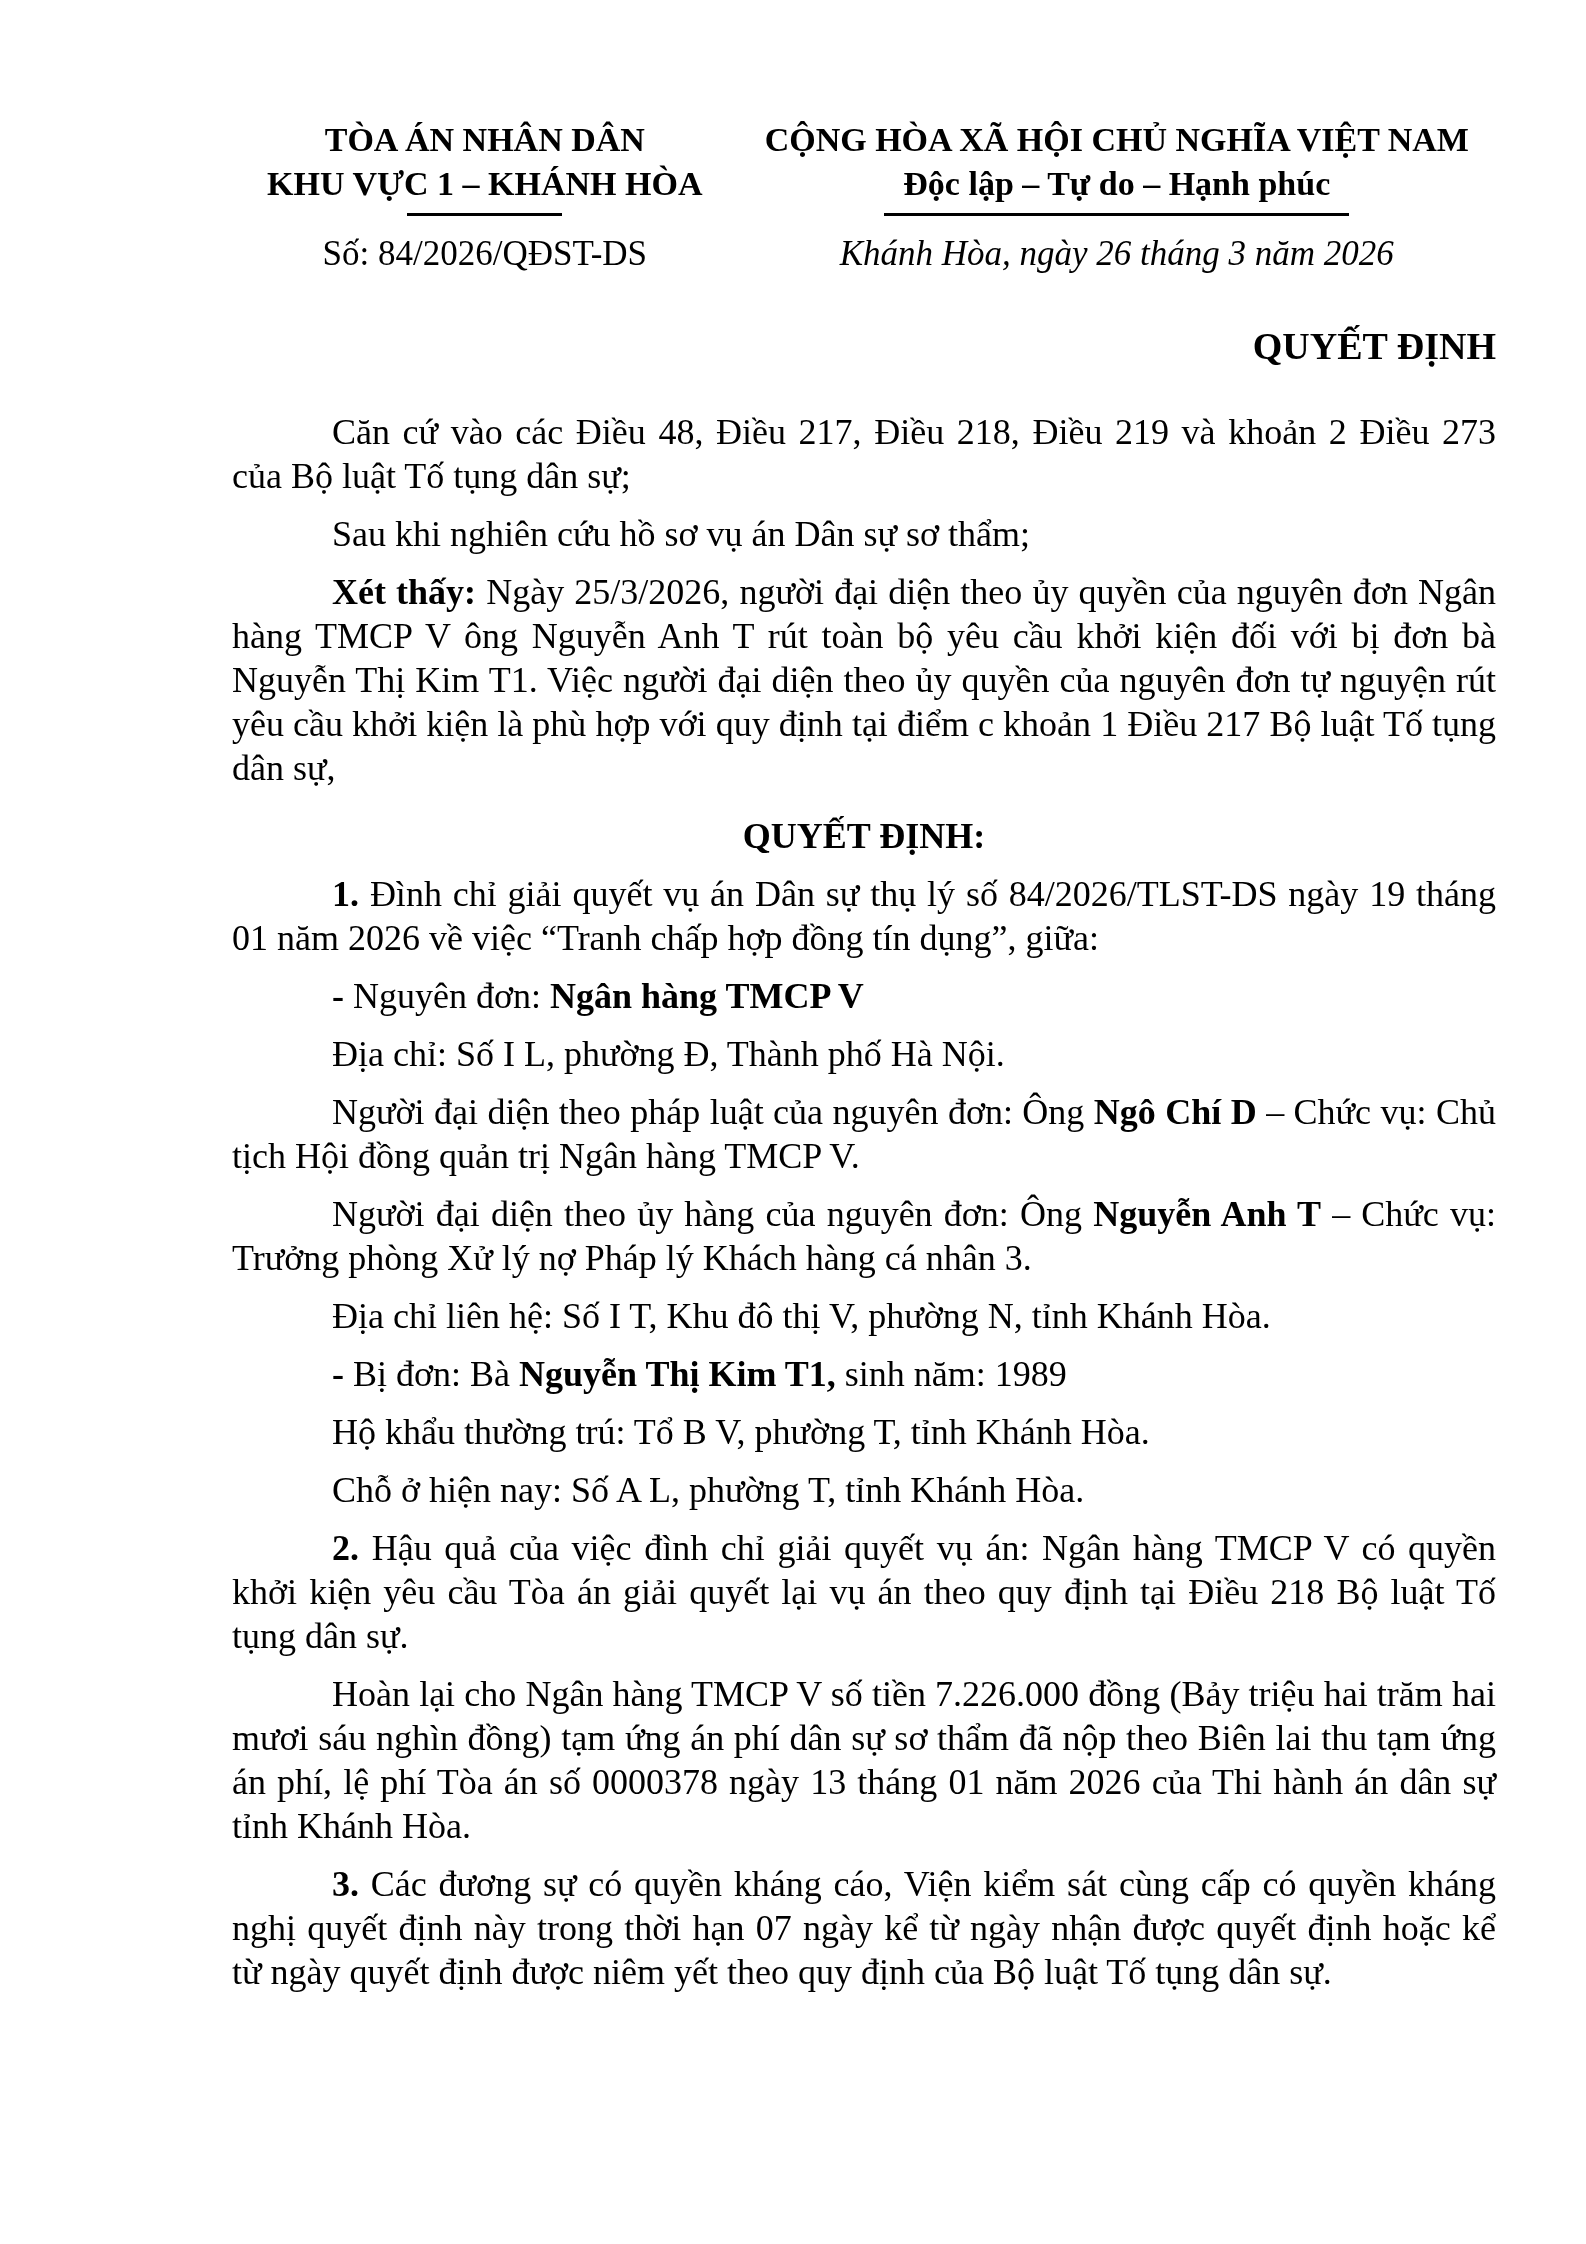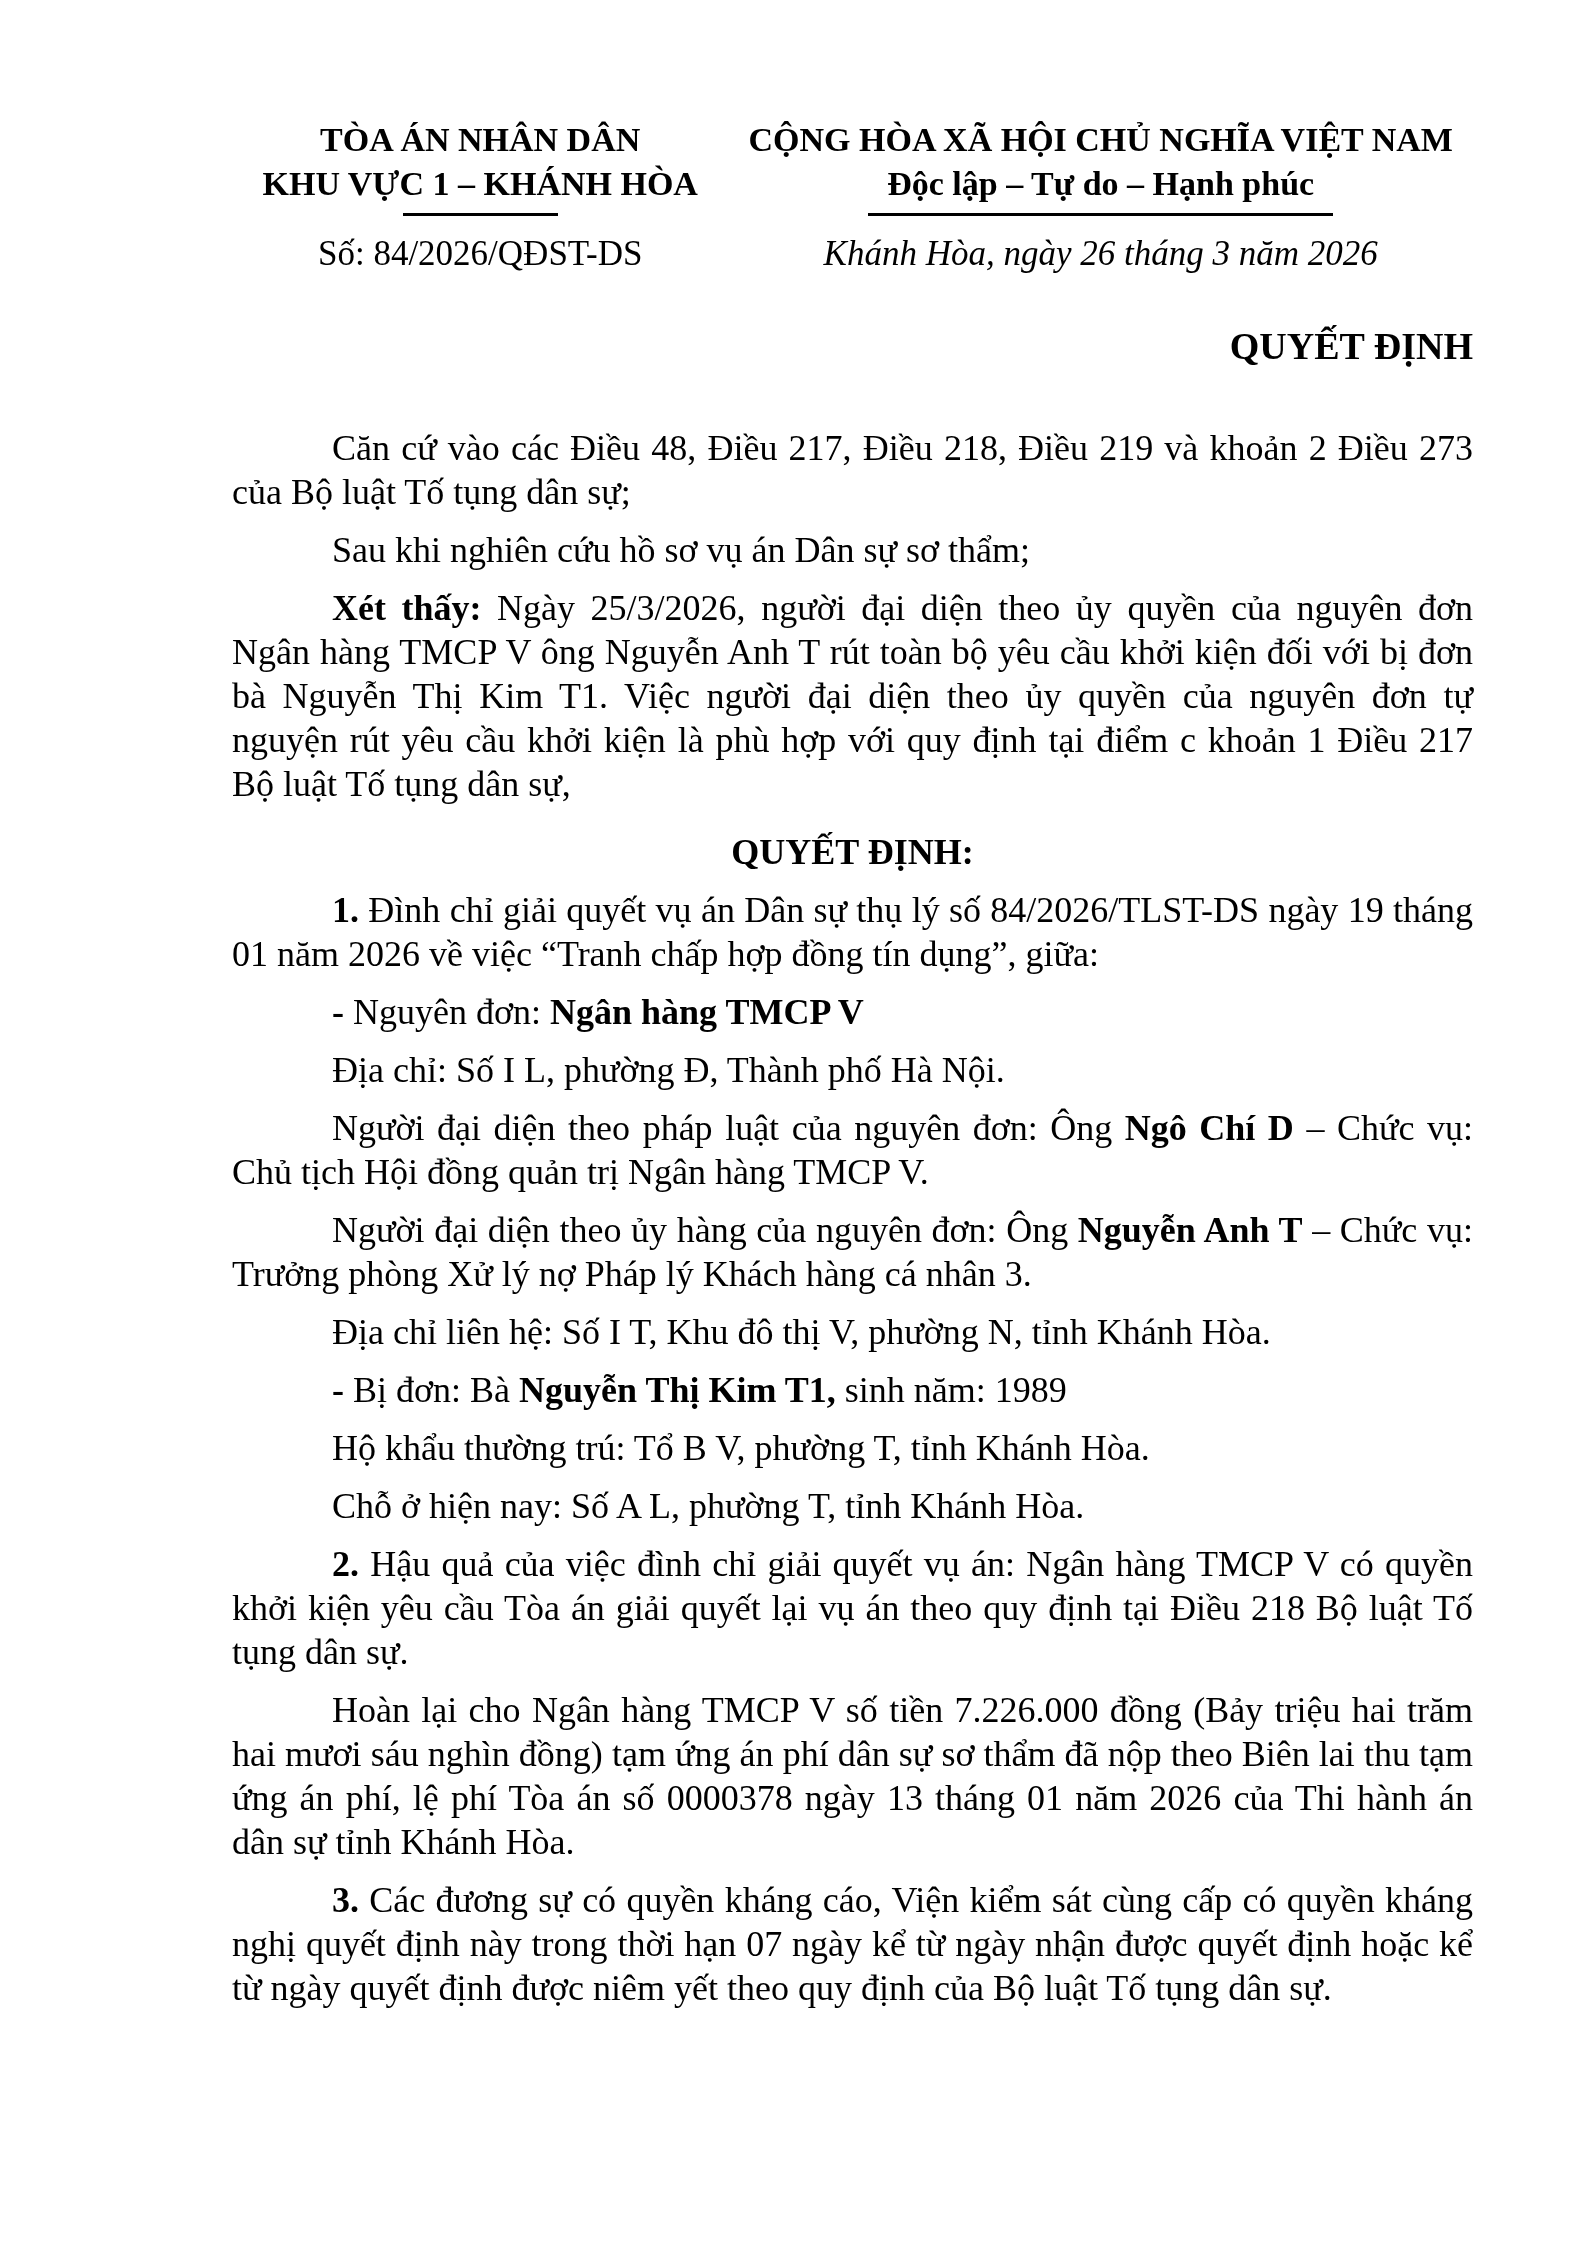--- a/index.html
+++ b/index.html
@@ -8,21 +8,21 @@
     background: #ffffff;
   }
   .page {
     position: relative;
     width: 1586px;
     height: 2244px;
     box-sizing: border-box;
     background: #ffffff;
     color: #000000;
     font-family: "Liberation Serif", "DejaVu Serif", serif;
-    padding: 118px 113px 40px 232px;
+    padding: 118px 90px 40px 232px;
     overflow: hidden;
   }
   
   .header-row {
     display: flex;
     width: 100%;
   }
   .header-col-left  { width: 40%; text-align: center; }
   .header-col-right { width: 60%; text-align: center; }
   .org-line {
@@ -62,21 +62,21 @@
     margin-top: 46px;
     text-align: right;
   }
   .title-line {
     font-size: 38px;
     font-weight: bold;
     line-height: 48px;
   }
   
   .doc-body {
-    margin-top: 56px;
+    margin-top: 40px;
     font-size: 36px;
     line-height: 44px;
   }
   .para {
     margin: 14px 0 0;
     text-align: justify;
     text-indent: 100px;
   }
   .para:first-child { margin-top: 0; }
   .para.heading {

